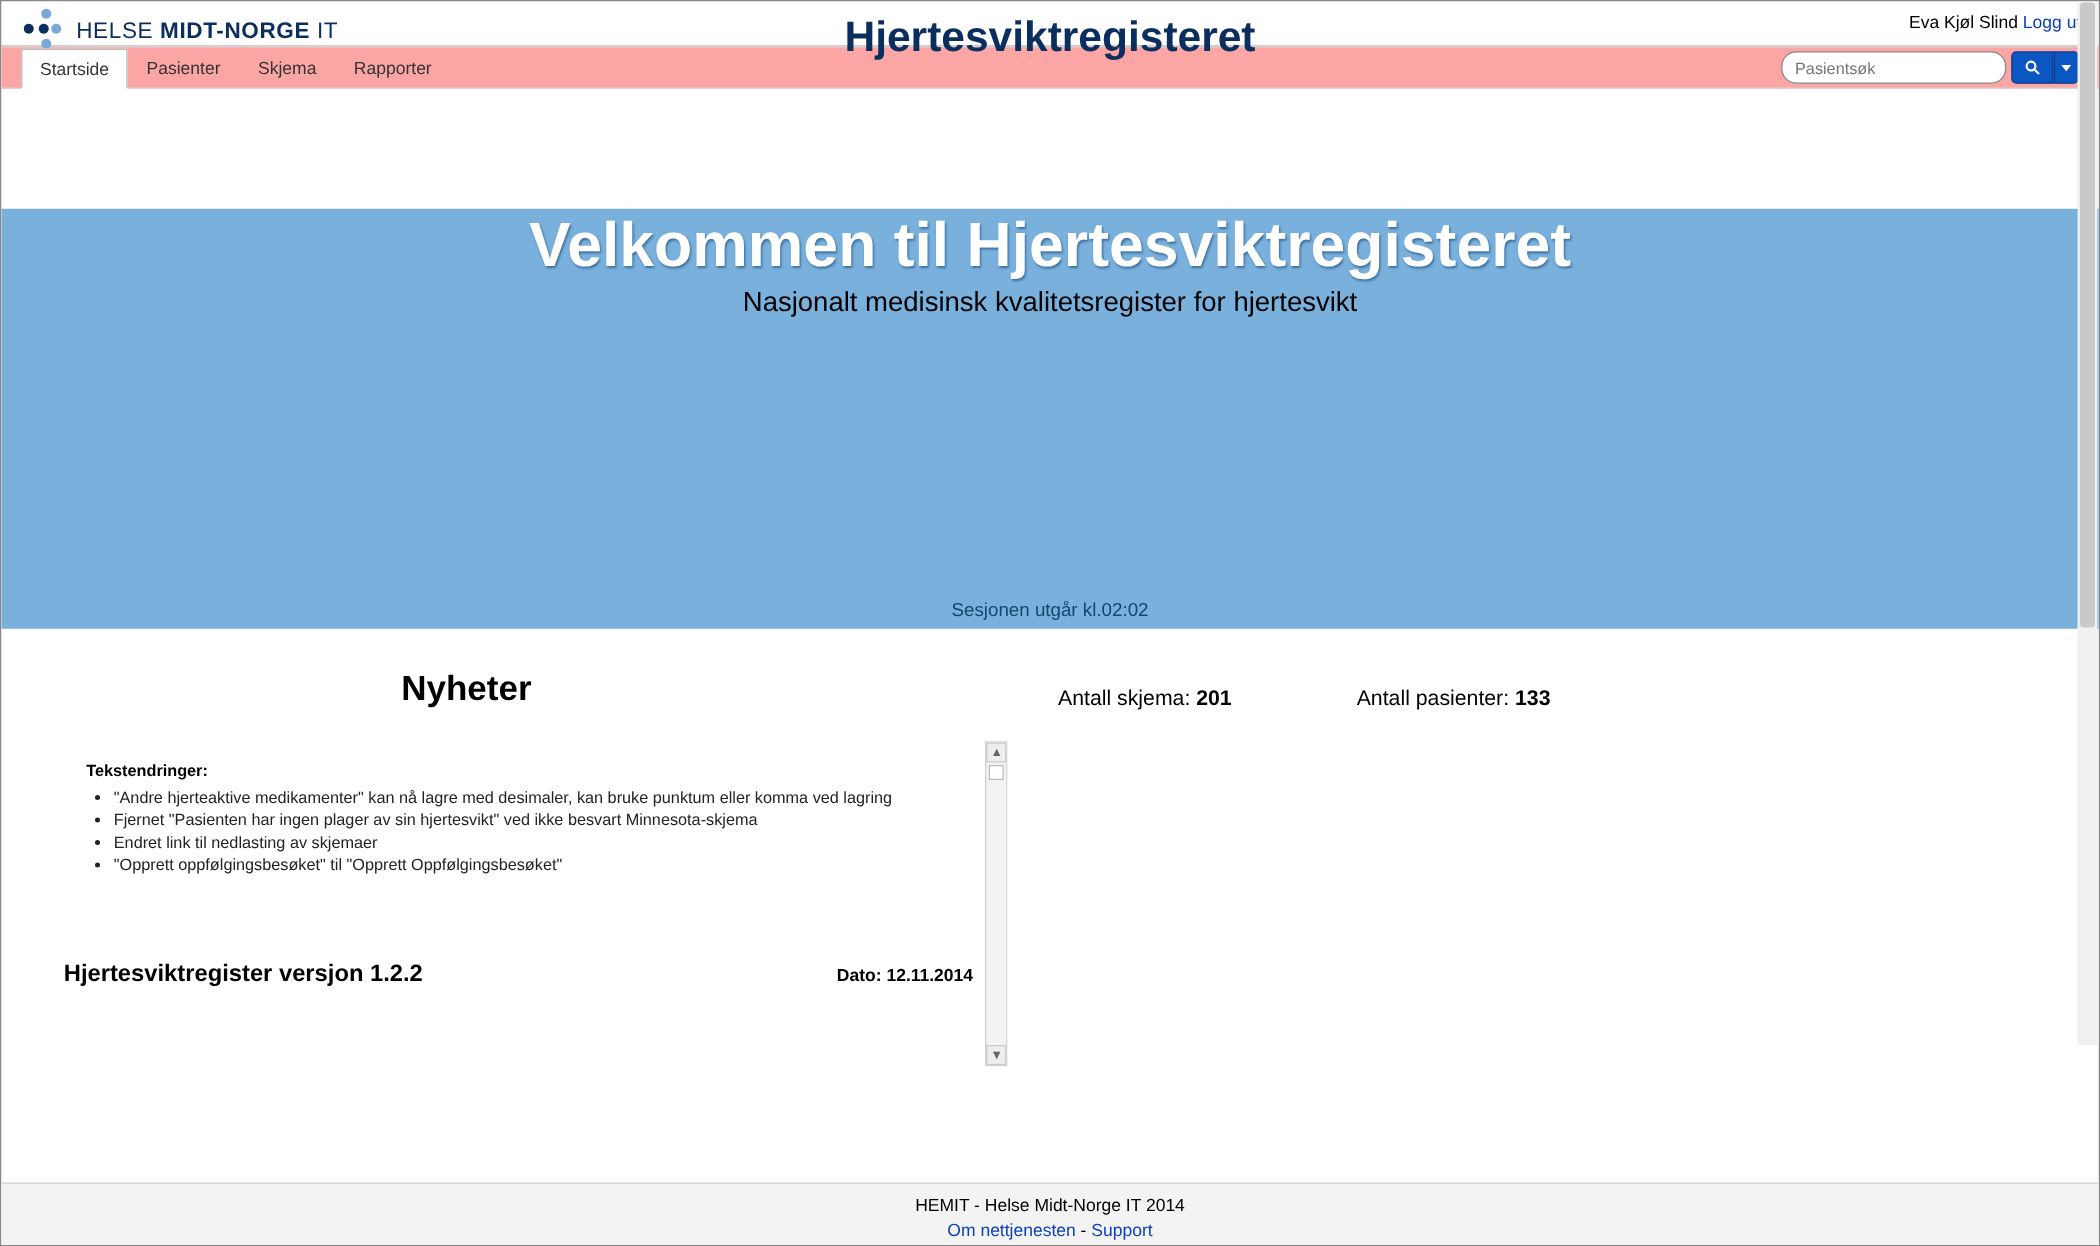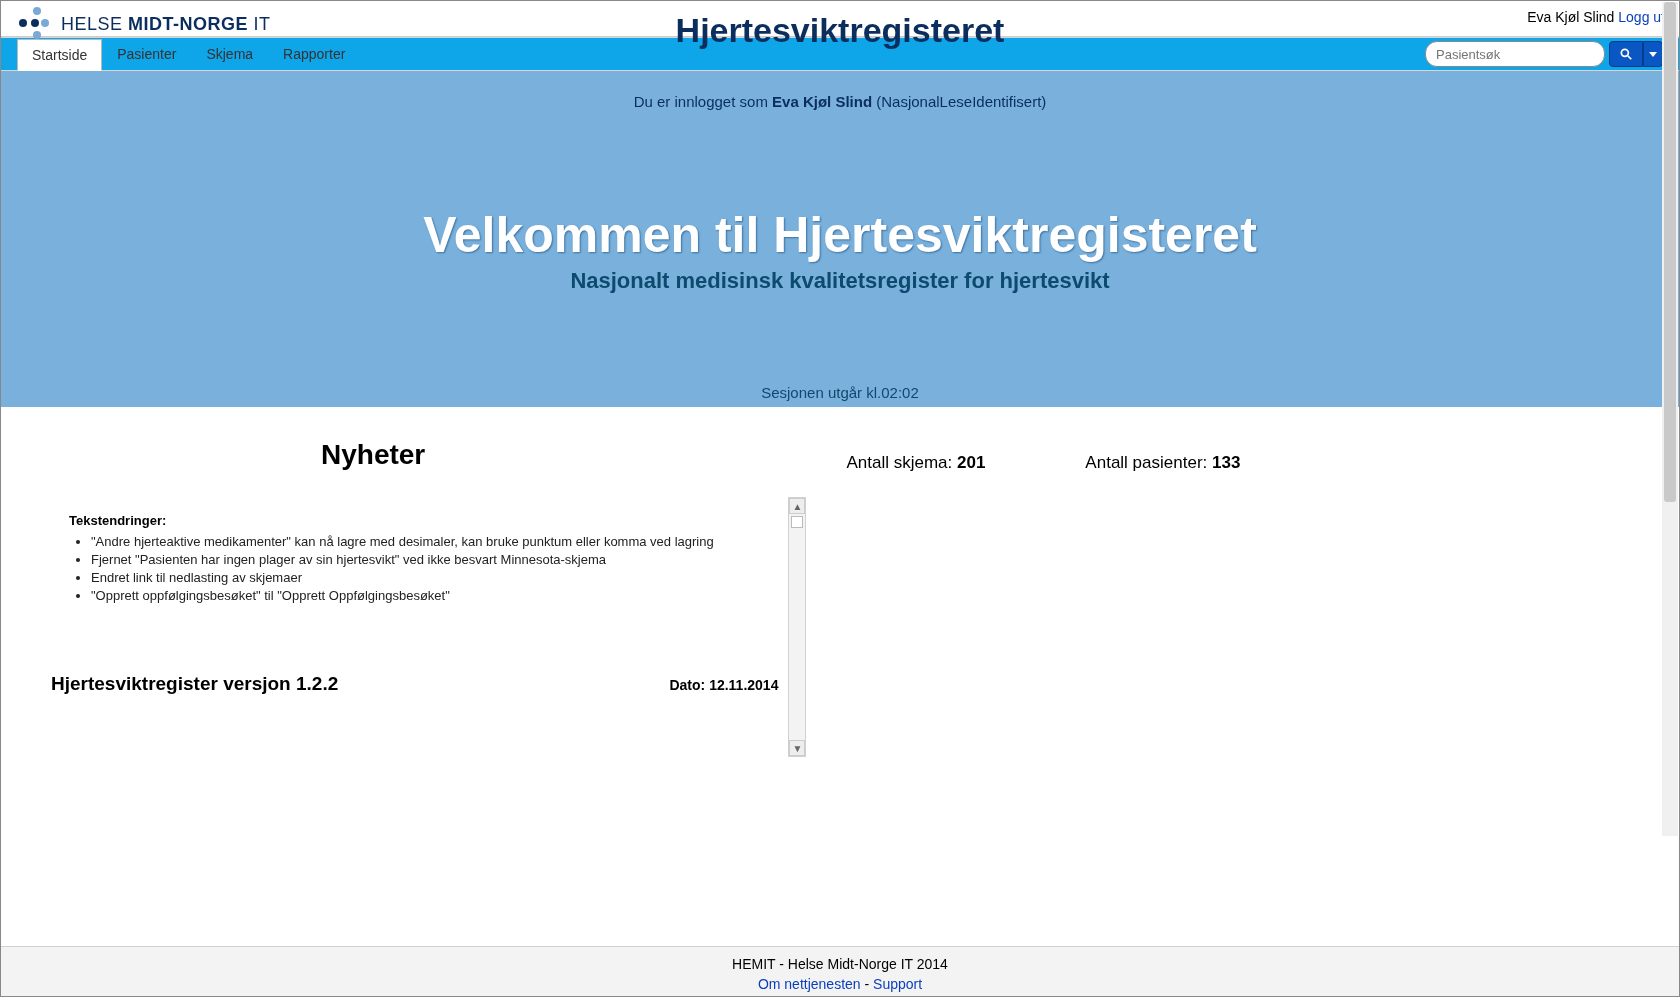--- a/index.html
+++ b/index.html
@@ -17,40 +17,40 @@
   .dots .d3{left:22px;top:12px; background:#7aa9d6}
   .dots .d4{left:14px;top:0; background:#7aa9d6}
   .dots .d5{left:14px;top:24px; background:#7aa9d6}
   .logo-text { font-weight:400; color:#0b2e5e; font-size:18px; letter-spacing:.5px; margin-left:8px; }
   .logo-text b { font-weight:700; }
   .header-title { position:absolute; left:0; right:0; top:10px; text-align:center; font-size:34px; font-weight:700; color:#0b2e5e; pointer-events:none; }
   .user-area { position:absolute; right:14px; top:8px; font-size:14px; }
   .user-area a { color:#0a3fbc; text-decoration:none; }
 
   
-  .navbar { height:34px; background:#0ea5e9; border-top:1px solid #d6d6d6; border-bottom:1px solid #d6d6d6; display:flex; align-items:center; padding:0 16px; }
+  .navbar { height:34px; background:#fca5a5; border-top:1px solid #d6d6d6; border-bottom:1px solid #d6d6d6; display:flex; align-items:center; padding:0 16px; }
   .tabs { display:flex; height:100%; }
   .tab { display:flex; align-items:center; padding:0 14px; font-size:14px; color:#333; border:1px solid transparent; cursor:pointer; background:transparent; }
   .tab.active { background:#fff; border:1px solid #bbb; border-bottom-color:#fff; position:relative; top:1px; }
   .nav-spacer { flex:1; }
   .search-wrap { display:flex; align-items:center; gap:4px; }
   .search-input { height:26px; width:180px; border:1px solid #888; border-radius:12px; padding:0 10px; font-size:13px; }
   .btn-group { display:flex; }
   .btn { height:26px; background:#0a56c2; border:1px solid #053b8b; color:#fff; display:flex; align-items:center; justify-content:center; cursor:pointer; }
   .btn.search { width:34px; border-radius:4px 0 0 4px; }
   .btn.drop { width:20px; border-left:1px solid #053b8b; border-radius:0 4px 4px 0; position:relative; }
   .caret { width:0;height:0;border-left:4px solid transparent;border-right:4px solid transparent;border-top:5px solid #fff; }
   svg.mag { width:14px; height:14px; }
 
   
   .hero { height:336px; background:#7ab1dc; color:#fff; text-align:center; position:relative; }
   .login-line { padding-top:22px; font-size:15px; color:#0b2e5e; }
   .login-line b { font-weight:700; }
   .hero-title { margin-top:96px; font-size:50px; font-weight:700; color:#fff; text-shadow:1px 1px 2px #3b6fa0; }
-  .hero-sub { margin-top:4px; font-size:22px; font-weight:700; color:#0c4a6e; }
+  .hero-sub { margin-top:4px; font-size:22px; font-weight:400; color:#000000; }
   .hero-info { margin-top:50px; font-size:18px; font-weight:700; color:#fff; }
   .hero-info a { color:#0a3fbc; text-decoration:none; }
   .session { position:absolute; bottom:6px; left:0; right:0; font-size:15px; color:#0c4a6e; }
 
   
   .content { display:flex; height:calc(997px - 50px - 34px - 336px - 50px);  }
   .col-left { width:48%; padding:20px 0 0 50px; position:relative; }
   .col-right { flex:1; padding:46px 40px 0 40px; }
   .news-heading { font-size:28px; font-weight:700; margin: 12px 0 26px 270px; }
   .news-scroll { position:relative; height:260px; overflow:hidden; padding-right:28px; }
@@ -121,23 +121,20 @@
           </svg>
       </button>
       <button class="btn drop">
         <span class="caret"></span>
       </button>
     </div>
   </div>
 </div>
 
 <div class="hero">
-  <div class="login-line">
-    <span>Du er innlogget som </span><b>Eva Kjøl Slind</b><span> (NasjonalLeseIdentifisert)</span>
-  </div>
   <div class="hero-title">Velkommen til Hjertesviktregisteret</div>
   <div class="hero-sub">Nasjonalt medisinsk kvalitetsregister for hjertesvikt</div>
   <div class="session">Sesjonen utgår kl.02:02</div>
 </div>
 
 <div class="content">
   <div class="col-left">
     <div class="news-heading">Nyheter</div>
 
     <div class="news-scroll">

